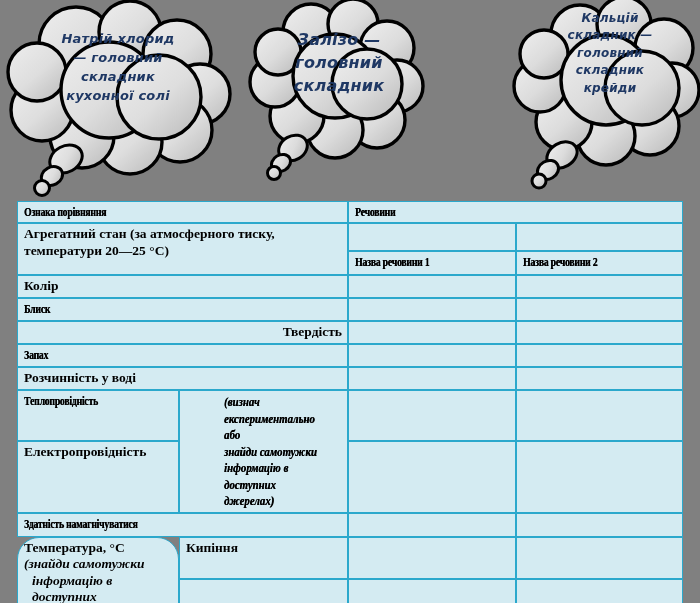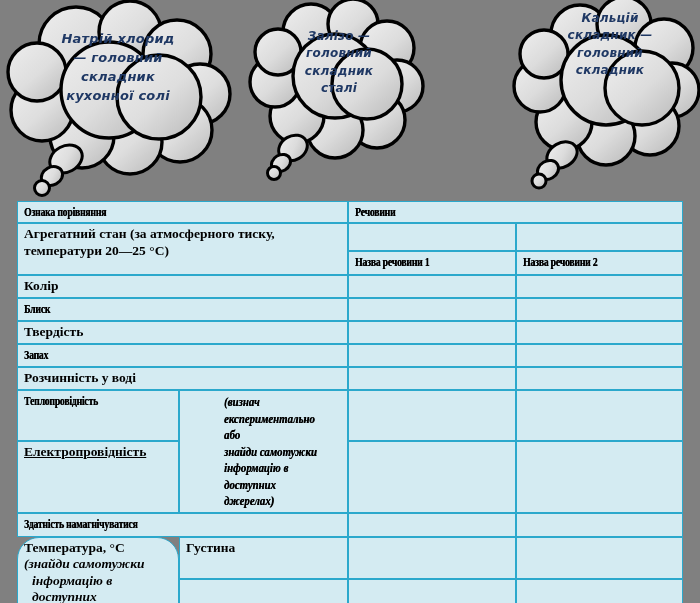--- a/index.html
+++ b/index.html
@@ -140,25 +140,24 @@
         <circle cx="25" cy="52" r="23"></circle>
         <circle cx="82" cy="76" r="42"></circle>
         <circle cx="114" cy="84" r="35"></circle>
       </g>
       <g fill="url(#g2)" stroke="#000" stroke-width="3">
         <ellipse cx="40" cy="148" rx="15" ry="12" transform="rotate(-30 40 148)"></ellipse>
         <ellipse cx="28" cy="163" rx="10" ry="8" transform="rotate(-30 28 163)"></ellipse>
         <circle cx="21" cy="173" r="6.5"></circle>
       </g>
     </svg>
-    <div class="cloud-text" style="left:16px;top:28px;width:140px;font-size:12px;">
+    <div class="cloud-text" style="left:16px;top:28px;width:140px;font-size:16px;">
       <div>Залізо —</div>
       <div>головний</div>
       <div>складник</div>
-      <div>сталі</div>
     </div>
   </div>
 
   <div class="cloud" style="left:514px;top:0px;">
     <svg width="186" height="190" viewBox="0 0 186 190">
       <defs>
         <linearGradient id="g3" x1="0" y1="0" x2="0.9" y2="1">
           <stop offset="0%" stop-color="#efefef"></stop>
           <stop offset="55%" stop-color="#dcdcdc"></stop>
           <stop offset="100%" stop-color="#bcbcbc"></stop>
@@ -181,20 +180,21 @@
         <ellipse cx="48" cy="155" rx="16" ry="12" transform="rotate(-30 48 155)"></ellipse>
         <ellipse cx="34" cy="170" rx="11" ry="9" transform="rotate(-30 34 170)"></ellipse>
         <circle cx="25" cy="181" r="7"></circle>
       </g>
     </svg>
     <div class="cloud-text" style="left:26px;top:10px;width:140px;font-size:12px;">
       <div>Кальцій</div>
       <div>складник —</div>
       <div>головний</div>
       <div>складник</div>
+      <div>крейди</div>
     </div>
   </div>
 </div>
 
 <div class="tbl-wrap">
 <table class="cmp">
   <colgroup>
     <col style="width:162px">
     <col style="width:169px">
     <col style="width:168px">
@@ -237,21 +237,21 @@
 
   <tr>
     <td class="t" colspan="2" style="height:17px;">
       <span class="sq">Блиск</span>
     </td>
     <td class="t"></td>
     <td class="t"></td>
   </tr>
 
   <tr>
-    <td colspan="2" style="height:17px;">
+    <td colspan="2" style="height:17px;text-align:right;">
       <span>Твердість</span>
     </td>
     <td></td>
     <td></td>
   </tr>
 
   <tr>
     <td class="t" colspan="2" style="height:17px;">
       <span class="sq">Запах</span>
     </td>
@@ -276,21 +276,21 @@
       <span class="note-sq">експериментально або</span>
       <span class="note-sq">знайди самотужки</span>
       <span class="note-sq">інформацію в</span>
       <span class="note-sq">доступних джерелах)</span>
     </td>
     <td></td>
     <td></td>
   </tr>
 
   <tr>
-    <td style="height:45px;text-decoration:underline;">
+    <td style="height:45px;">
       <span>Електропровідність</span>
     </td>
     <td></td>
     <td></td>
   </tr>
 
   <tr>
     <td class="t" colspan="2" style="height:18px;">
       <span class="sq">Здатність намагнічуватися</span>
     </td>
@@ -299,21 +299,21 @@
   </tr>
 
   <tr>
     <td rowspan="2" class="mid" style="height:52px;border-radius:22px;">
       <span>Температура, °С</span>
       <span class="note">(знайди самотужки</span>
       <span class="note indent1">інформацію в доступних</span>
       <span class="note indent2">джерелах)</span>
     </td>
     <td>
-      <span>Густина</span>
+      <span>Кипіння</span>
     </td>
     <td></td>
     <td></td>
   </tr>
 
   <tr>
     <td class="t" style="height:40px;vertical-align:bottom;text-align:center;">
       <span class="sq">Плавлення</span>
     </td>
     <td class="t"></td>

